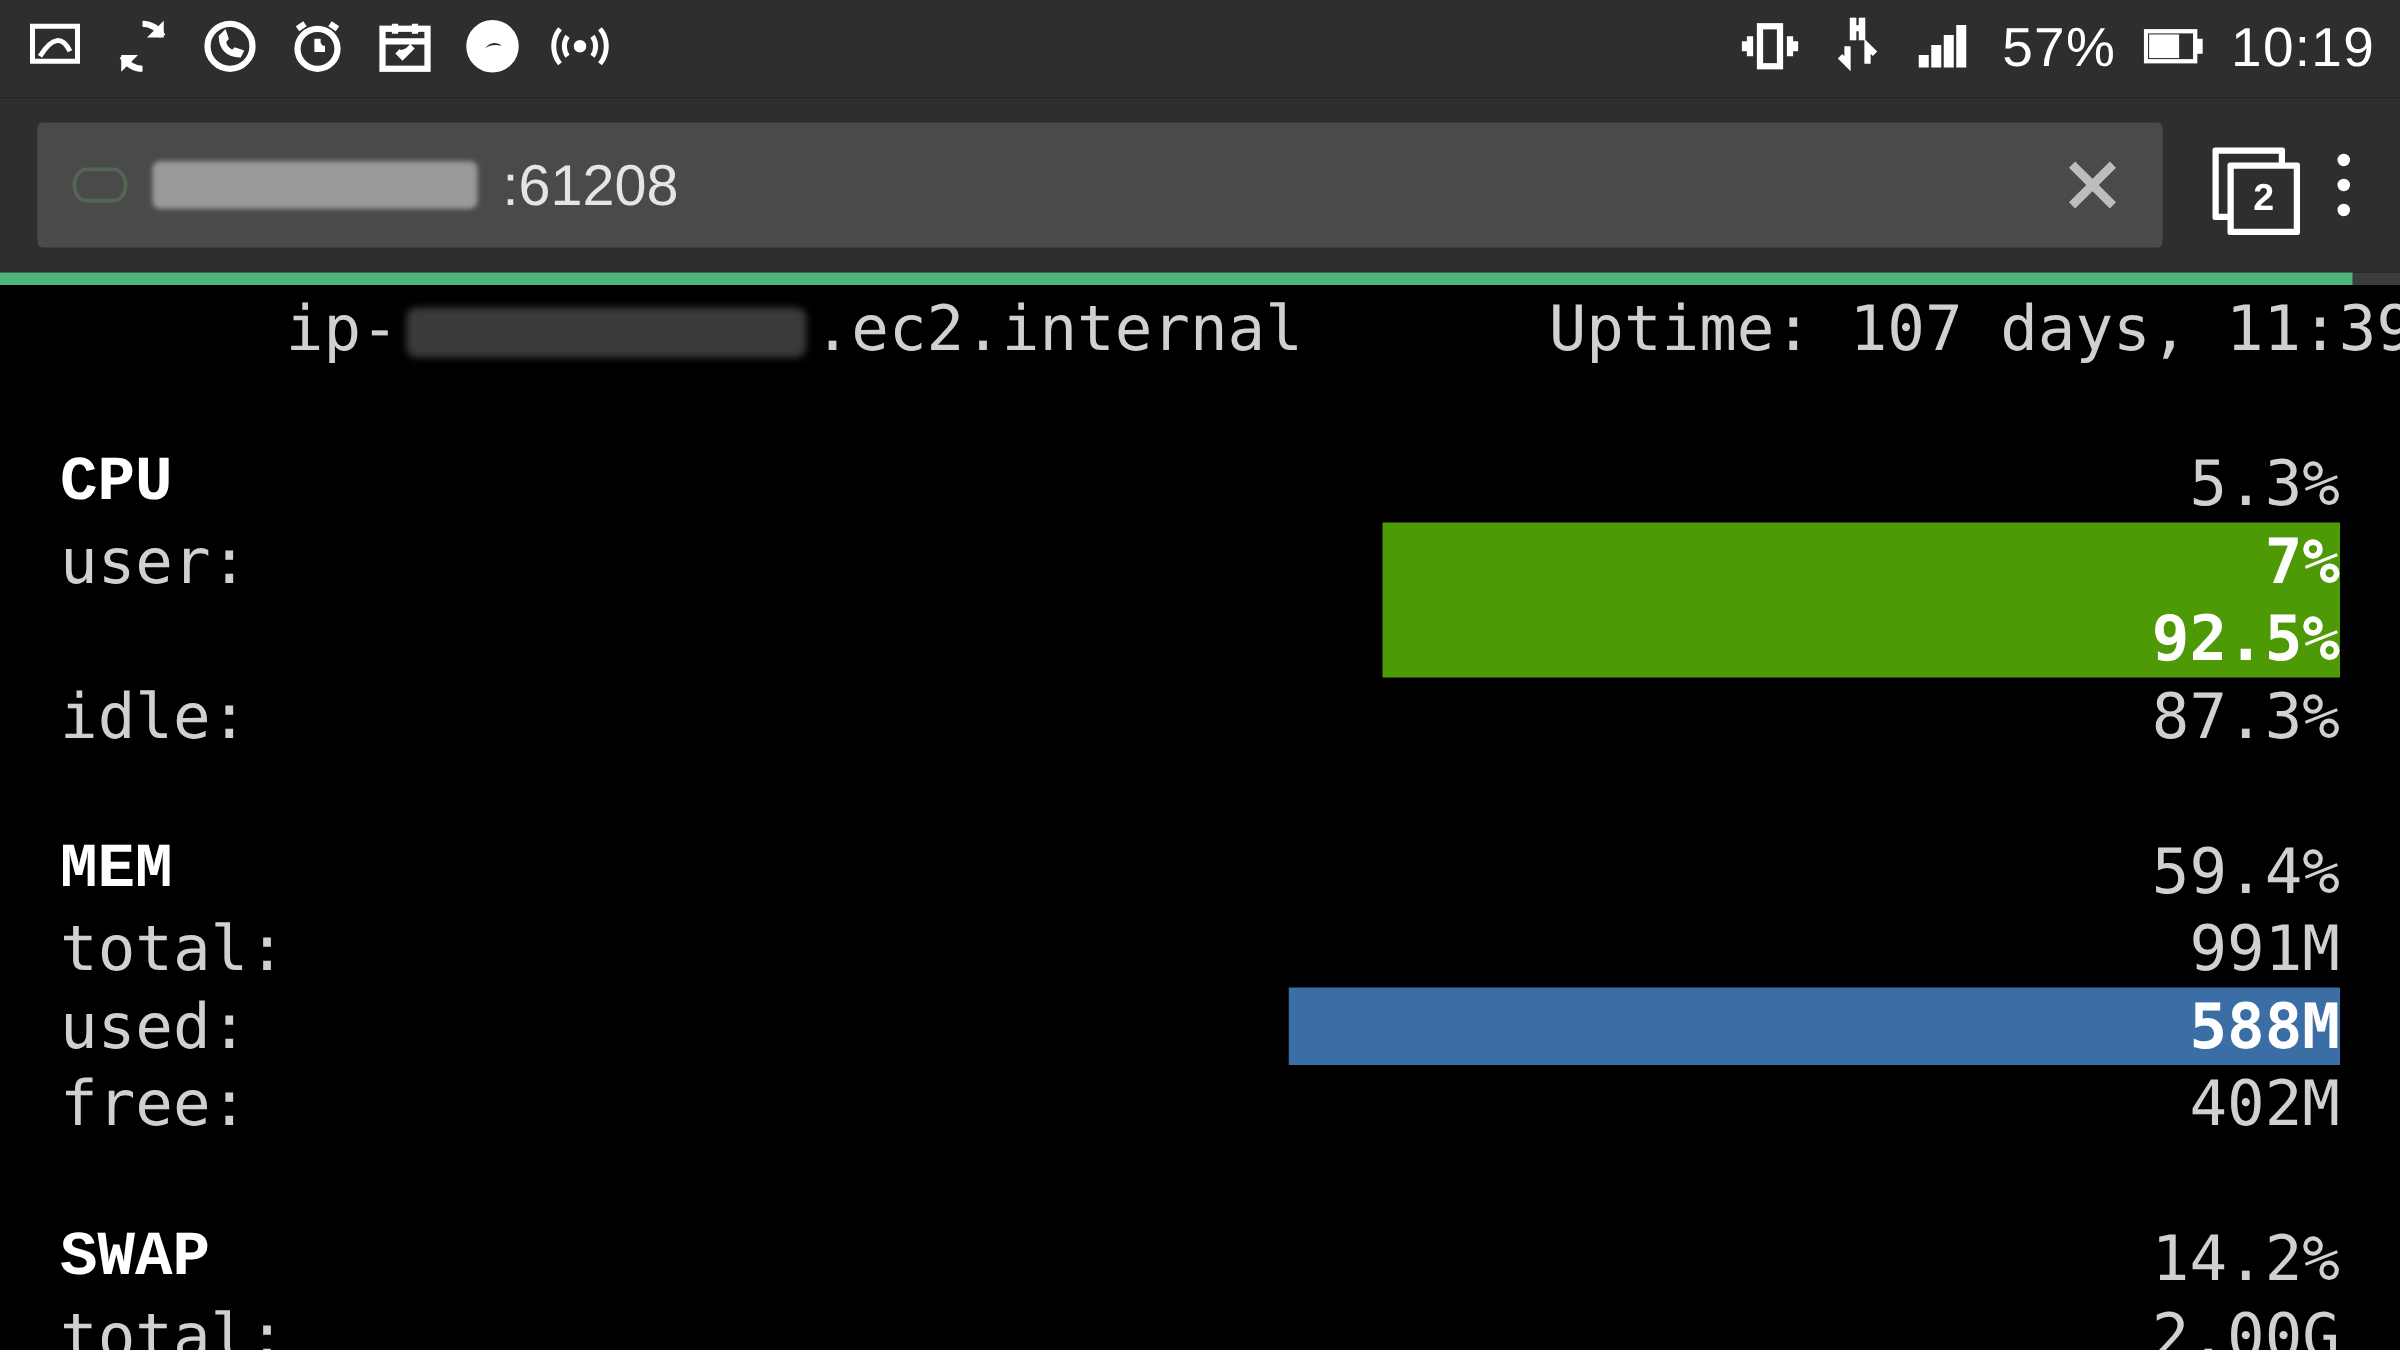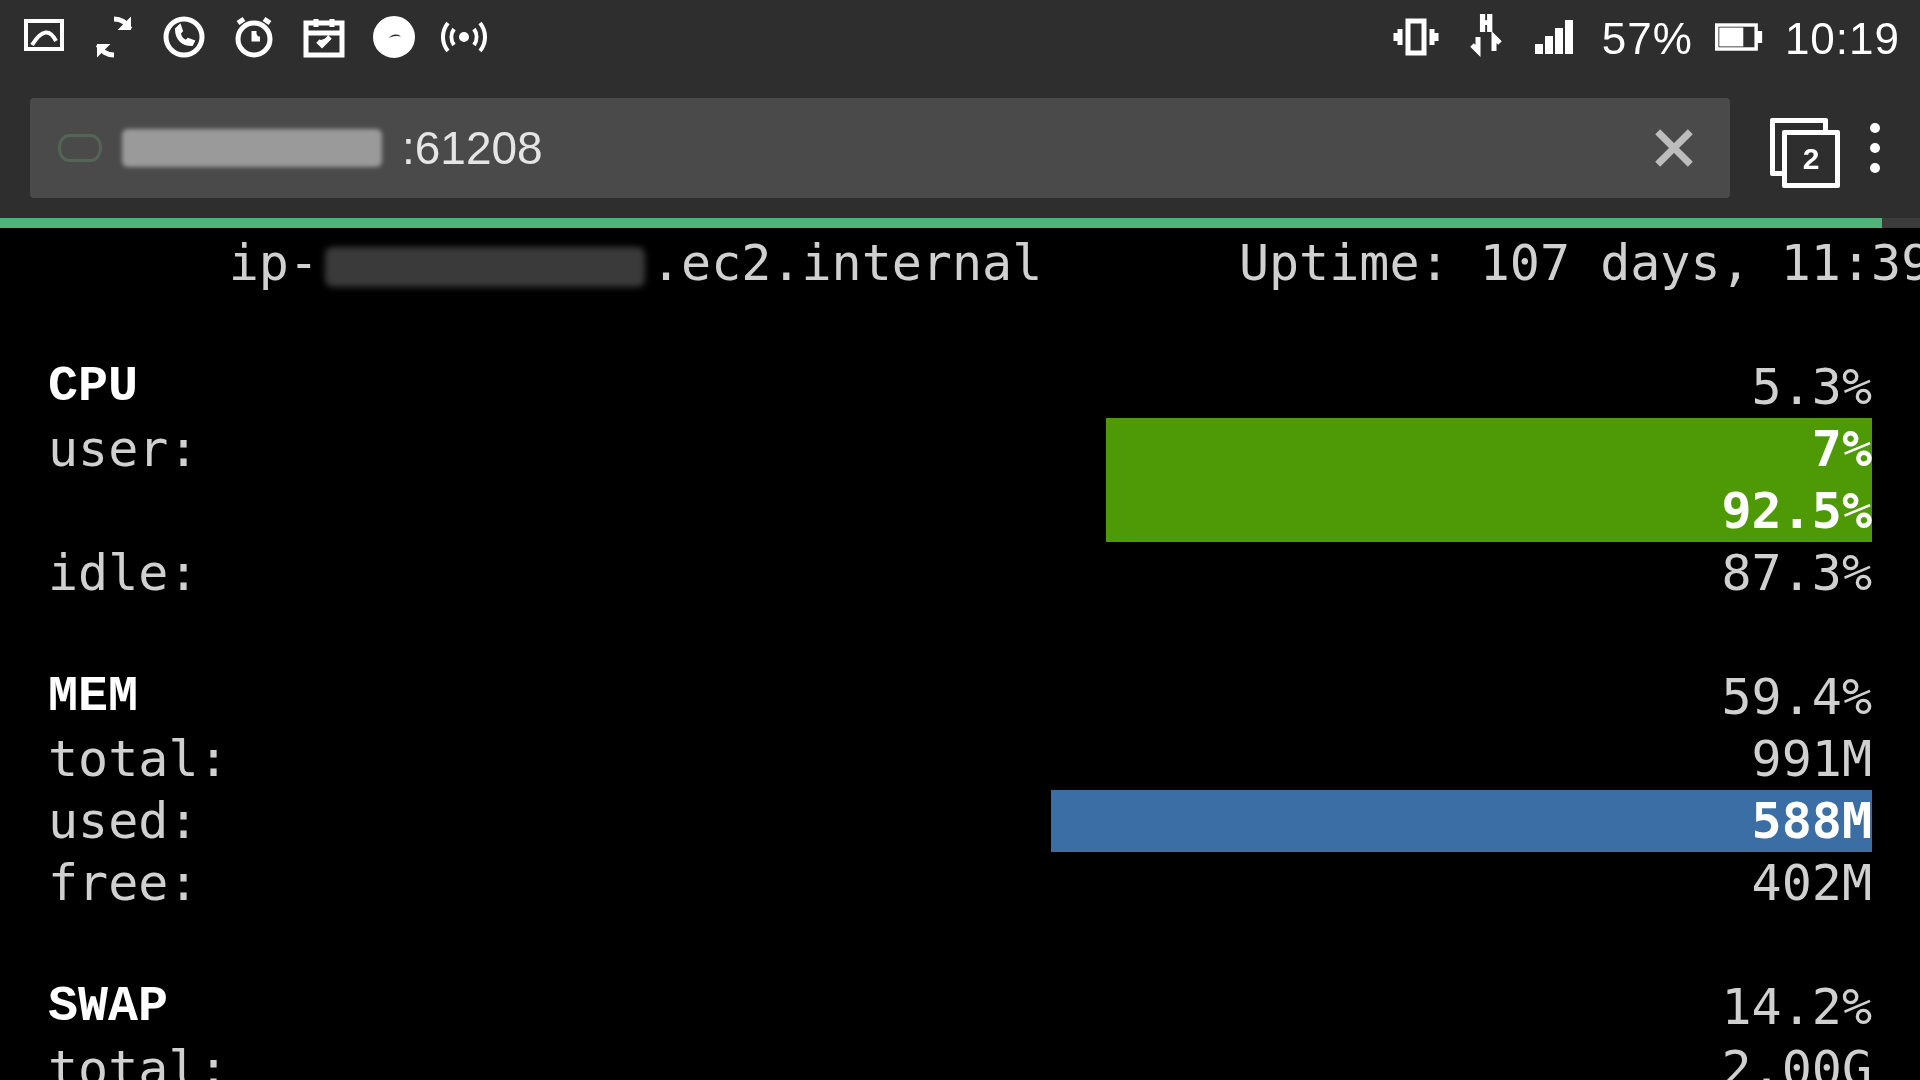--- a/index.html
+++ b/index.html
@@ -164,21 +164,21 @@
   <div class="row">
     <span class="label section-title">MEM</span>
     <span class="value">59.4%</span>
   </div>
   <div id="mem-rows">
       <div class="row">
         <span class="label">total:</span>
         <span class="value">991M</span>
       </div>
       <div class="row">
-        <div class="bar blue" style="width: 45%;">
+        <div class="bar blue" style="width: 45%; padding-left: 20px;">
           <span class="value">588M</span>
         </div>
         <span class="label">used:</span>
       </div>
       <div class="row">
         <span class="label">free:</span>
         <span class="value">402M</span>
       </div>
     </div>
 

